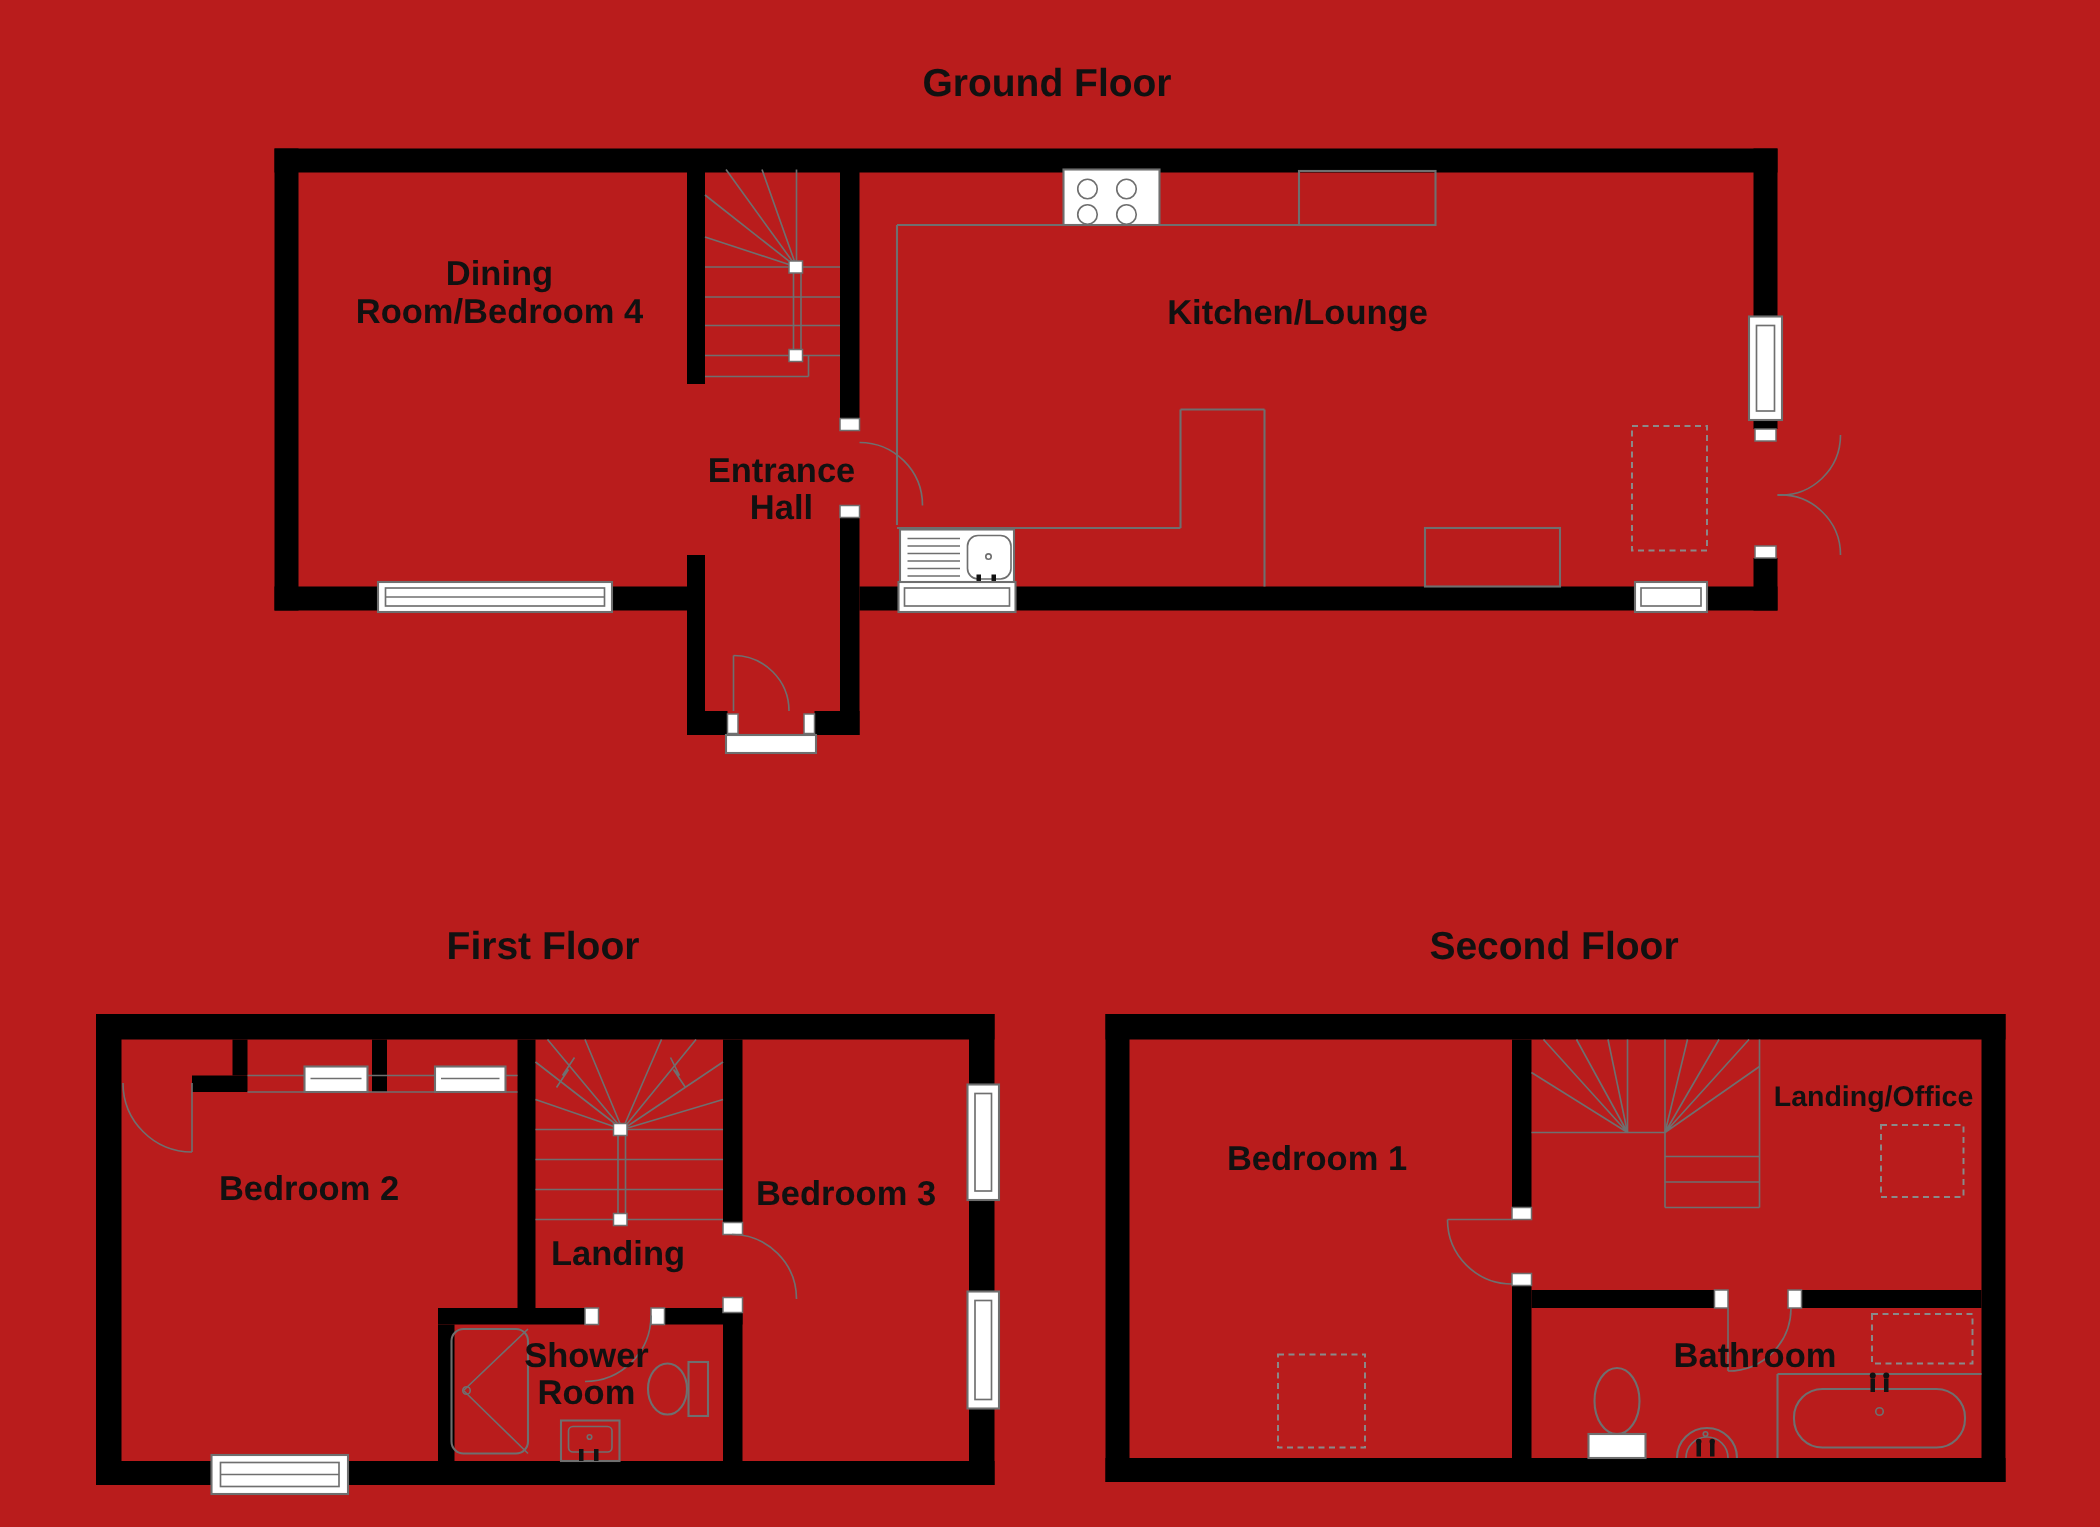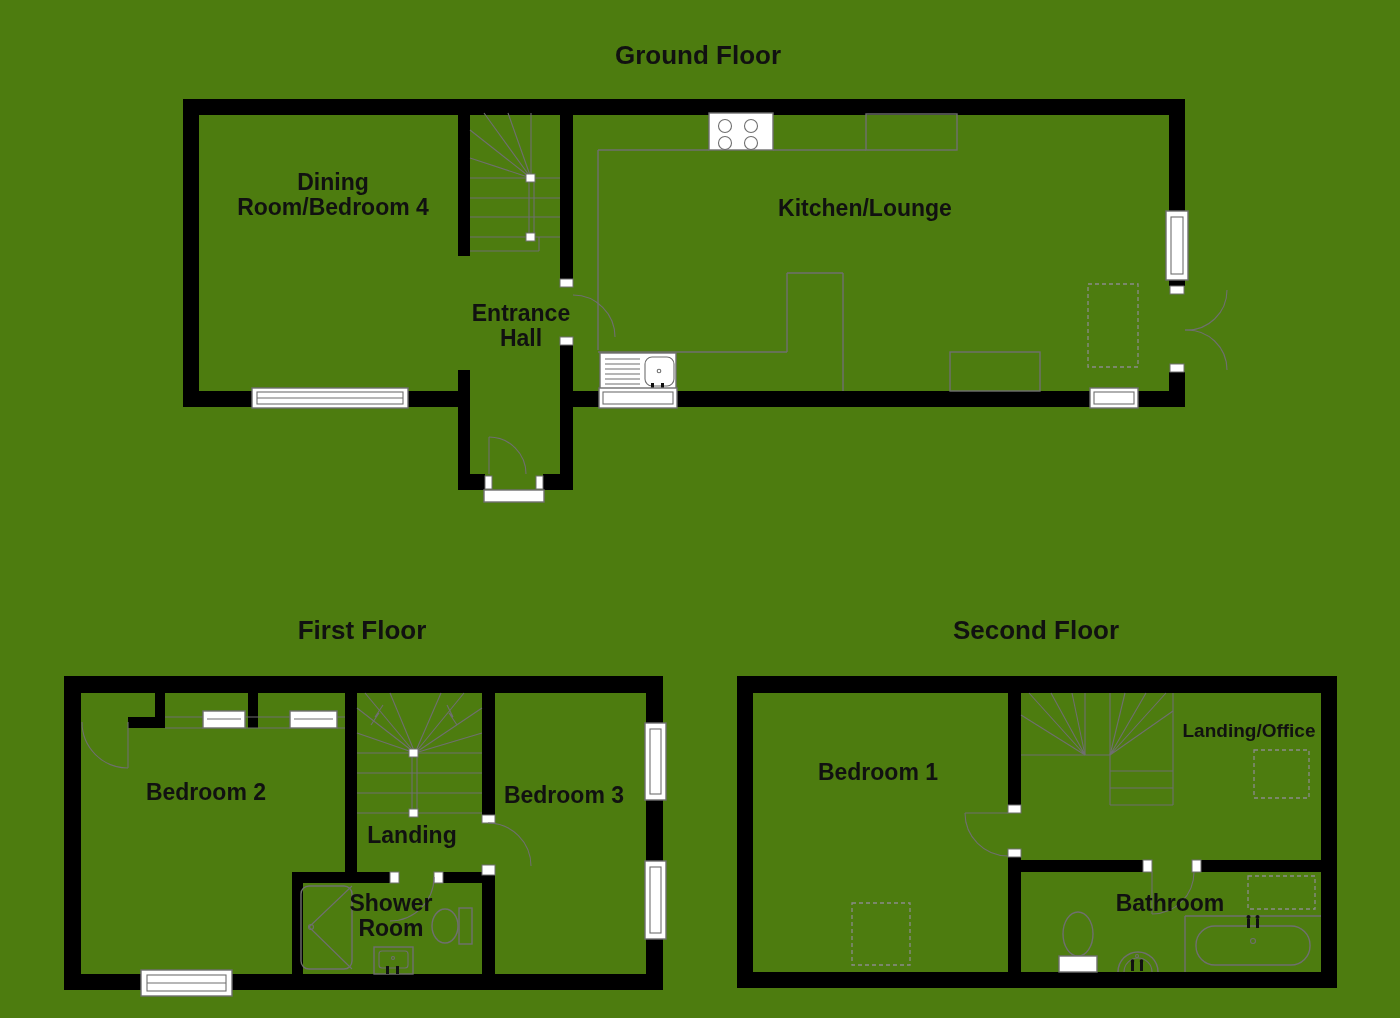--- a/index.html
+++ b/index.html
@@ -1,16 +1,16 @@
 <!DOCTYPE html>
 <html><head>
 <meta charset="utf-8">
 <style>
   html,body{margin:0;padding:0;background:#fff;}
-  .canvas{position:relative;width:1400px;height:1018px;background:#4d7c0f;overflow:hidden;}
+  .canvas{position:relative;width:1400px;height:1018px;background:#b91c1c;overflow:hidden;}
   svg{position:absolute;left:0;top:0;}
   .wall{fill:#000000;stroke:none;}
   .jamb{fill:#ffffff;stroke:#6f6f6f;stroke-width:1;}
   .fx{fill:none;stroke:#6f6f6f;stroke-width:1.4;}
   .fxw{fill:#ffffff;stroke:#6f6f6f;stroke-width:1.4;}
   .fxthin{fill:none;stroke:#6f6f6f;stroke-width:1.1;}
   .dark{fill:#111111;stroke:none;}
   .dash{fill:none;stroke:#8a8a8a;stroke-width:1.3;stroke-dasharray:4 3;}
   .title{font-family:"Liberation Sans",sans-serif;font-size:26px;font-weight:bold;fill:#111;text-anchor:middle;}
   .room-label{font-family:"Liberation Sans",sans-serif;font-size:23px;font-weight:bold;fill:#111;text-anchor:middle;}

